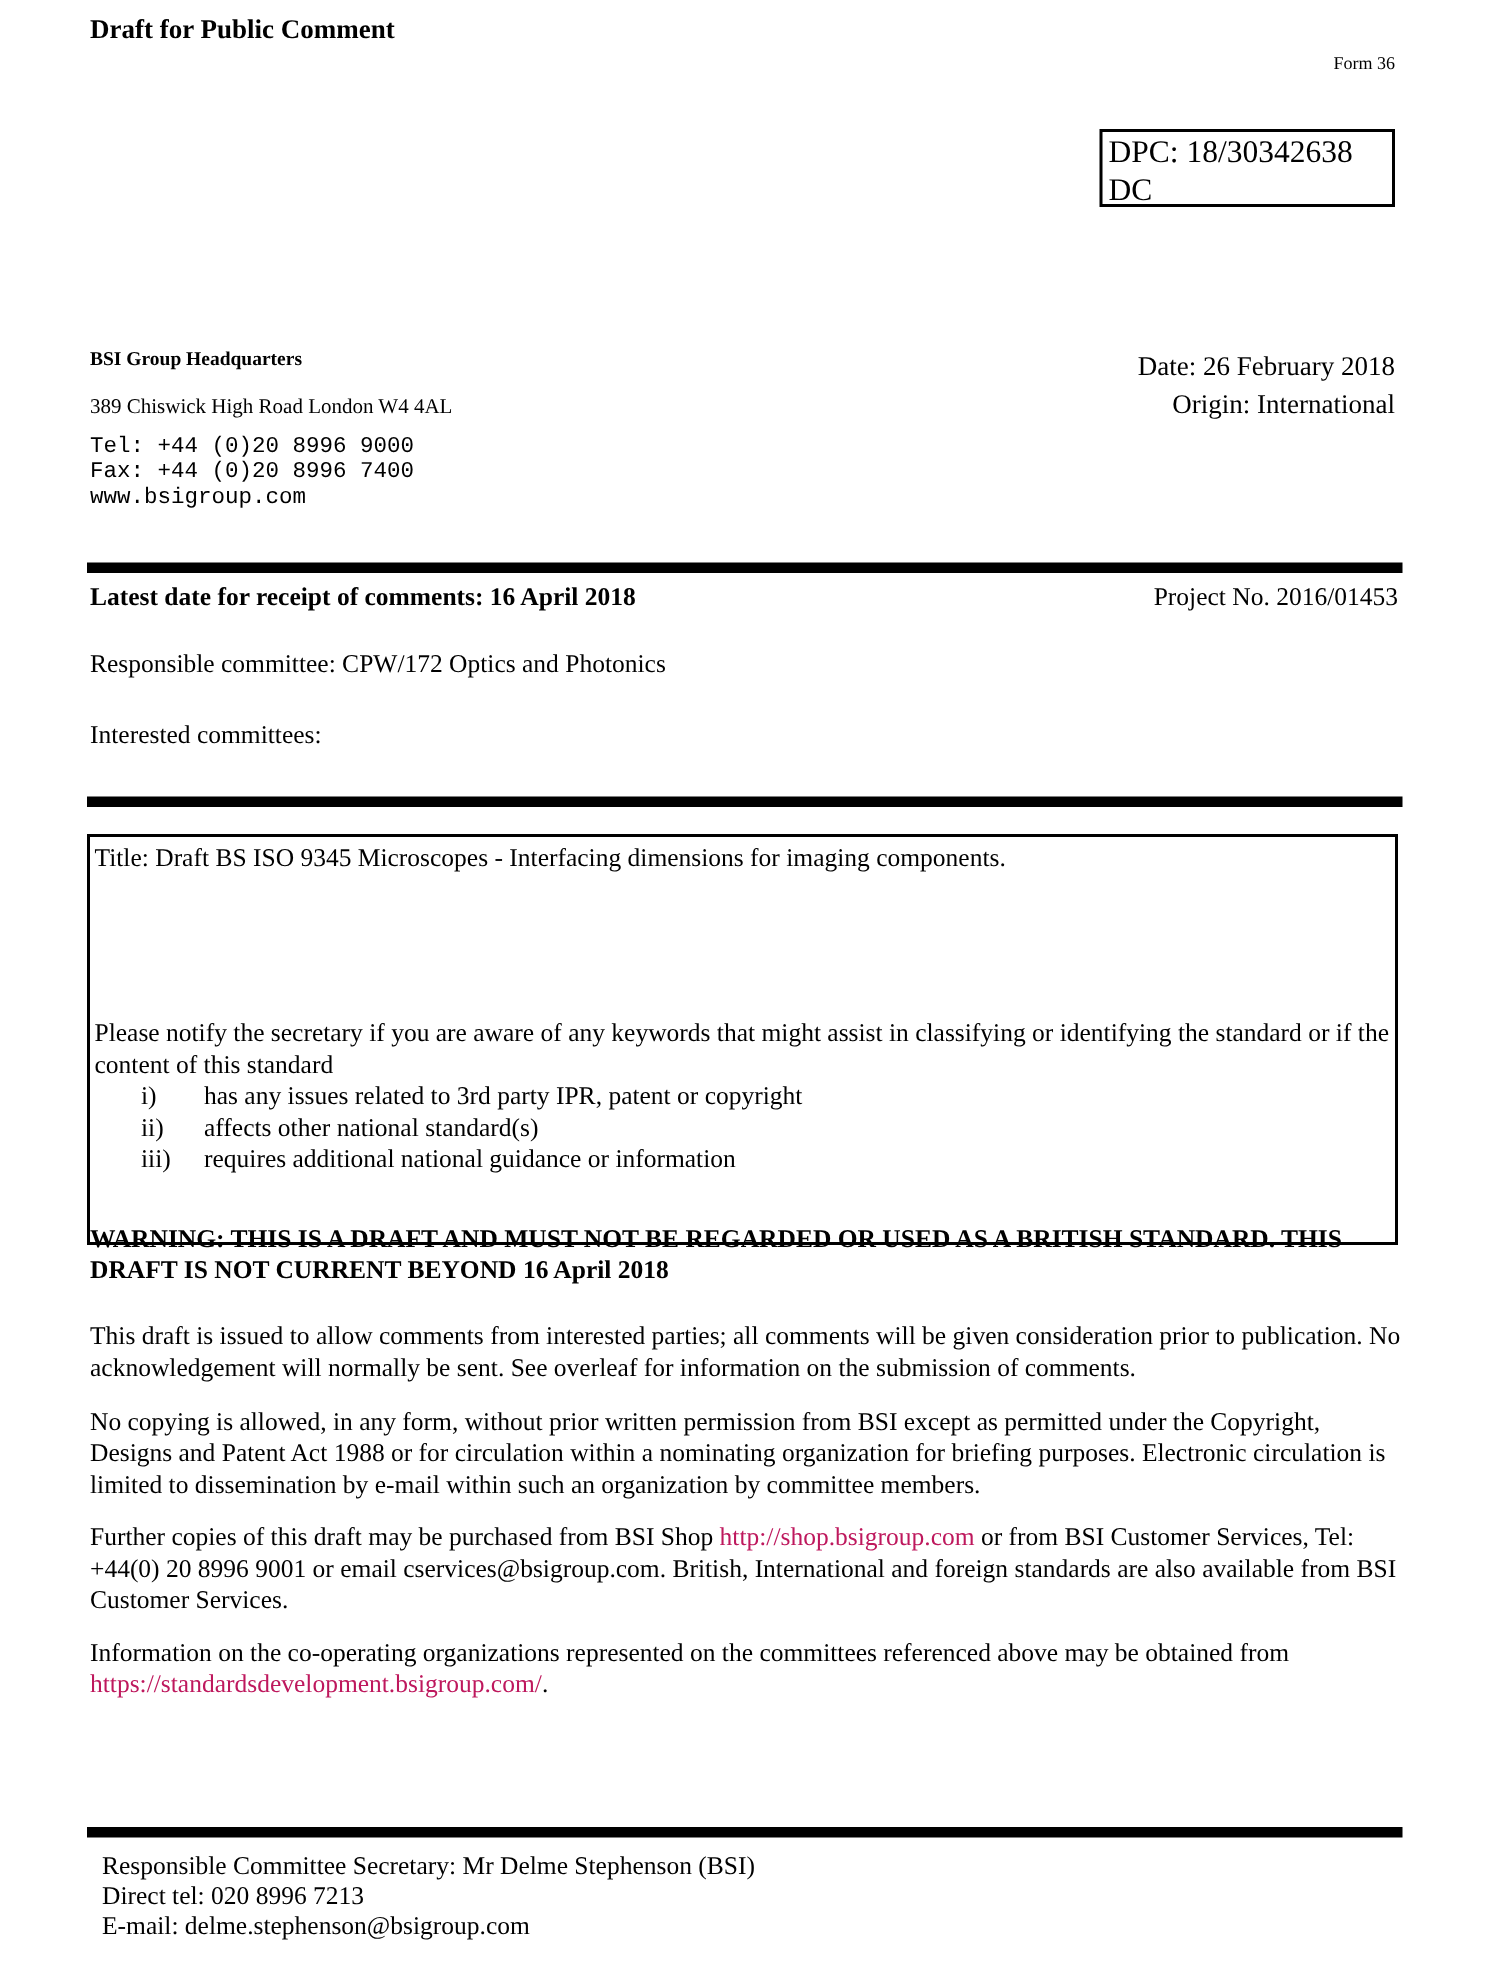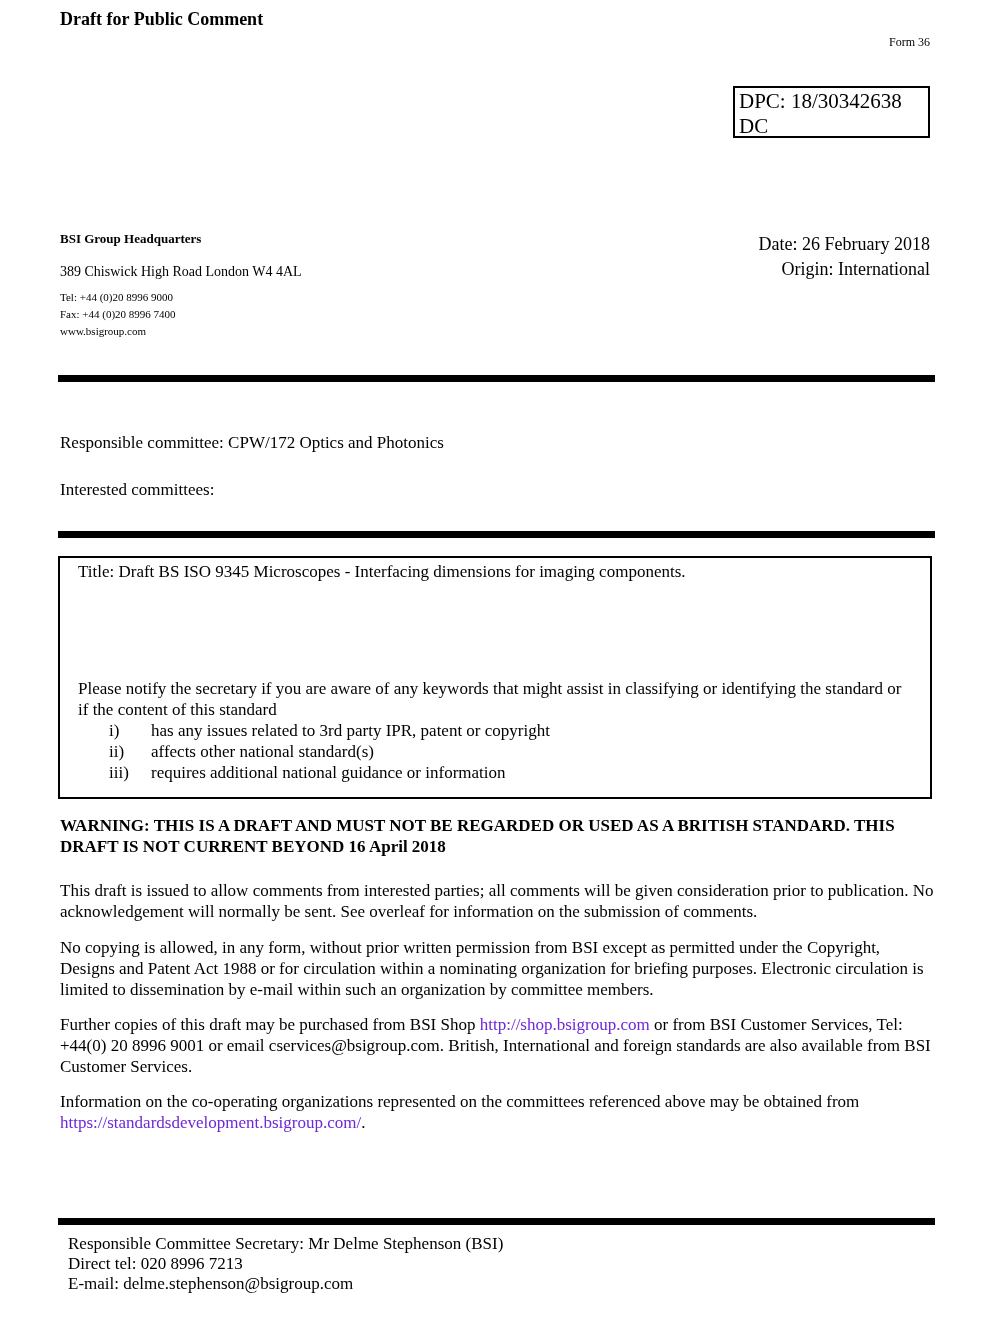--- a/index.html
+++ b/index.html
@@ -63,22 +63,23 @@
   .contact-name {
     font-size: 13px;
     font-weight: bold;
     margin-bottom: 17px;
   }
   .contact-address {
     font-size: 14px;
     margin-bottom: 9px;
   }
   .contact-line {
-    font-size: 11px;
+    font-size: 15px;
     line-height: 17px;
+    font-family: Liberation Mono, monospace;
   }
   .meta-right {
     position: absolute;
     top: 232px;
     right: 60px;
     text-align: right;
     font-size: 18px;
     line-height: 25px;
   }
   .rule {
@@ -108,24 +109,24 @@
   .interested {
     position: absolute;
     top: 480px;
     left: 60px;
   }
   .title-box {
     position: absolute;
     top: 556px;
     left: 58px;
     width: 874px;
-    height: 243px;
+    height: 274px;
     box-sizing: border-box;
     border: 2px solid #000;
-    padding: 3px 18px;
+    padding: 3px 3px;
     line-height: 21px;
   }
   .notify {
     margin-top: 96px;
   }
   .kw-item {
     display: flex;
   }
   .kw-marker {
     margin-left: 31px;
@@ -146,21 +147,21 @@
     width: 874px;
     line-height: 20.8px;
     margin: 0;
   }
   .p-draft   { top: 881px; }
   .p-copy    { top: 938px; }
   .p-further { top: 1015px; }
   .p-info    { top: 1092px; }
   .bold { font-weight: normal; margin-top: 24px; }
   .link {
-    color: #6d28d9;
+    color: #be185d;
     text-decoration: none;
     cursor: pointer;
     font-family: Liberation Serif, serif;
   }
   .footer {
     position: absolute;
     top: 1234px;
     left: 68px;
     font-size: 17px;
     line-height: 20px;
@@ -188,20 +189,24 @@
     <div class="contact-line">www.bsigroup.com</div>
   </div>
 
   <div class="meta-right">
     <div>Date: 26 February 2018</div>
     <div>Origin: International</div>
   </div>
 
   <div class="rule rule-1"></div>
 
+  <div class="latest-row">
+    <div class="latest-date">Latest date for receipt of comments: 16 April 2018</div>
+    <div class="project-no">Project No. 2016/01453</div>
+  </div>
 
   <div class="committee">Responsible committee: CPW/172 Optics and Photonics</div>
 
   <div class="interested">Interested committees:</div>
 
   <div class="rule rule-2"></div>
 
   <div class="title-box">
     <div class="title-line">Title: Draft BS ISO 9345 Microscopes - Interfacing dimensions for imaging components.</div>
     <div class="notify">Please notify the secretary if you are aware of any keywords that might assist in classifying or identifying the standard or if the content of this standard</div>

